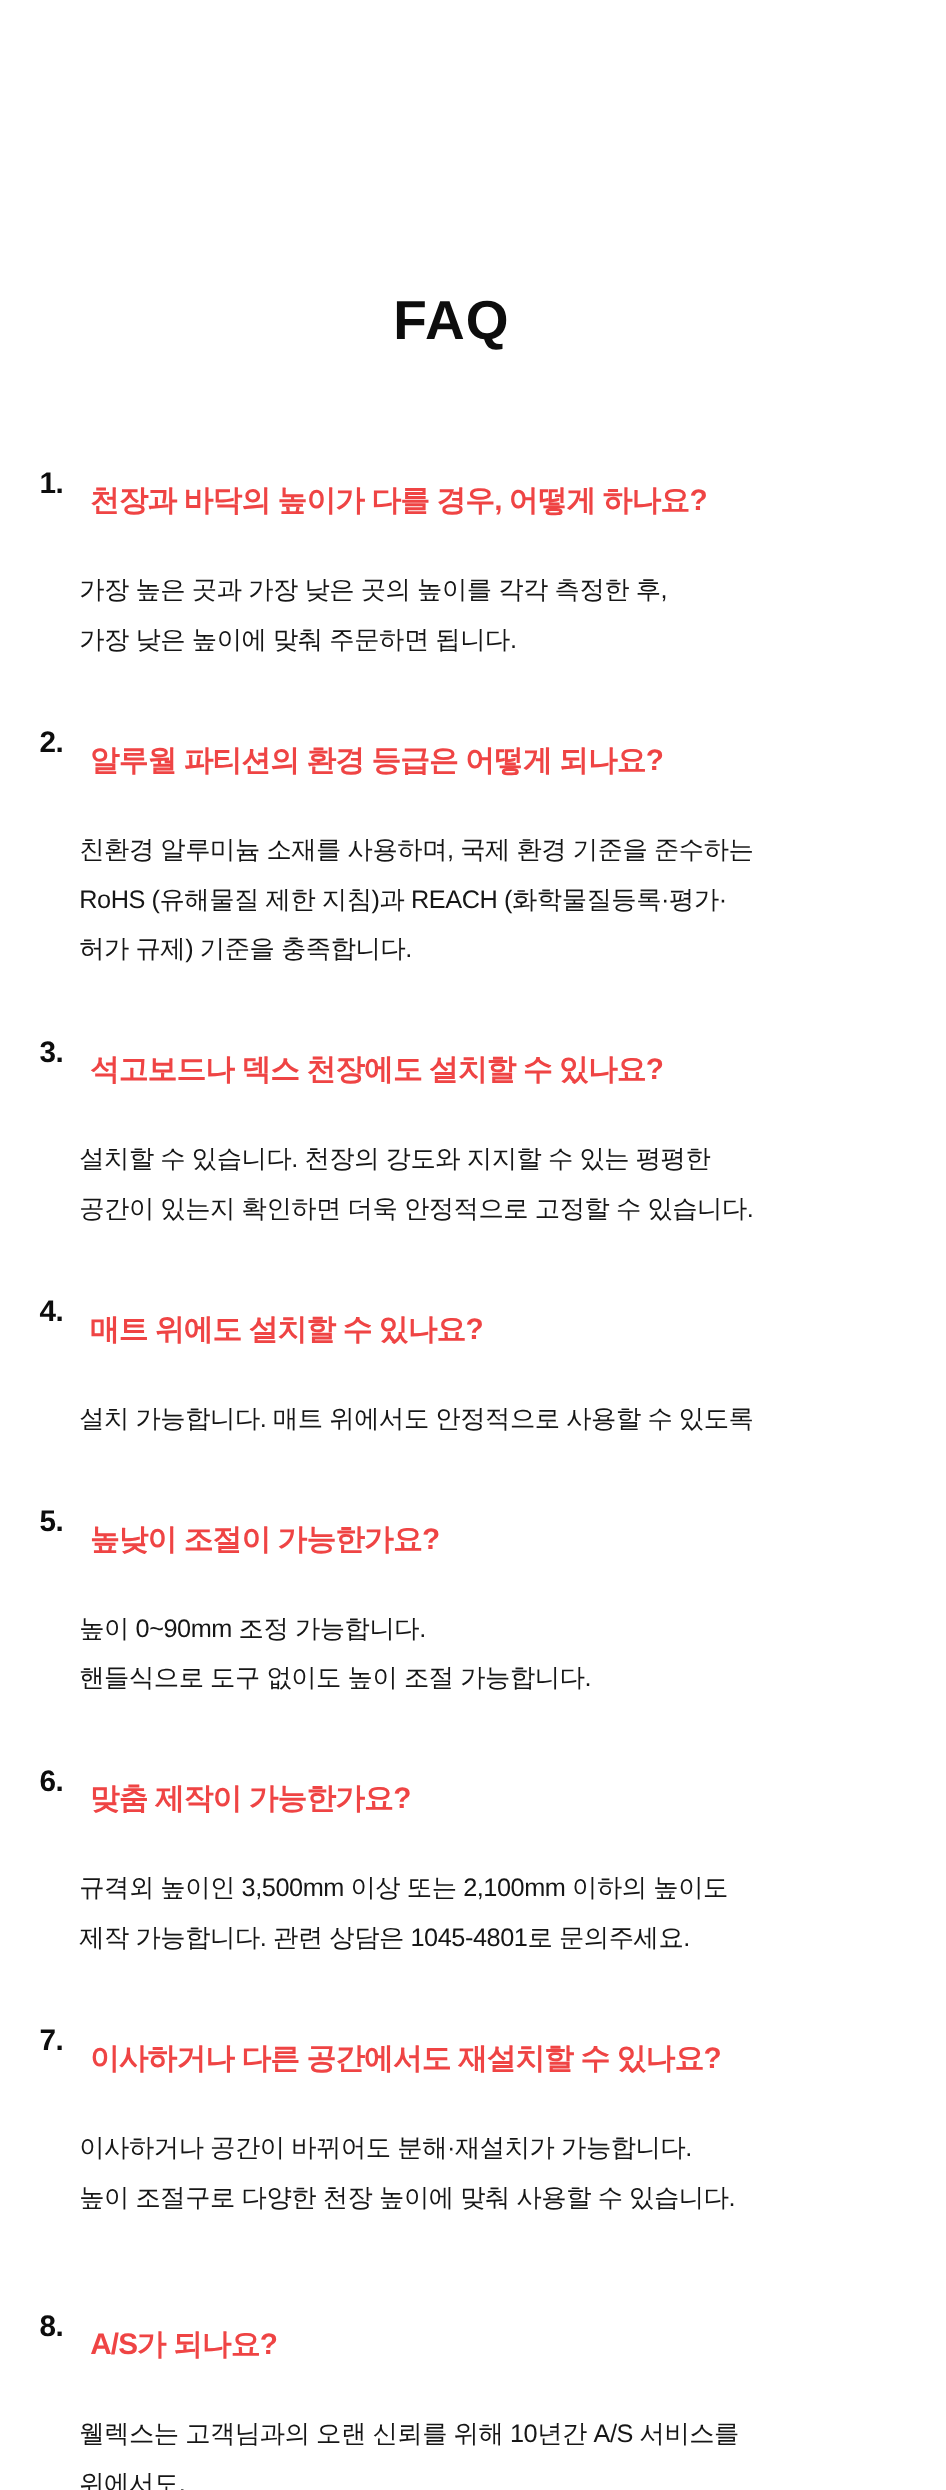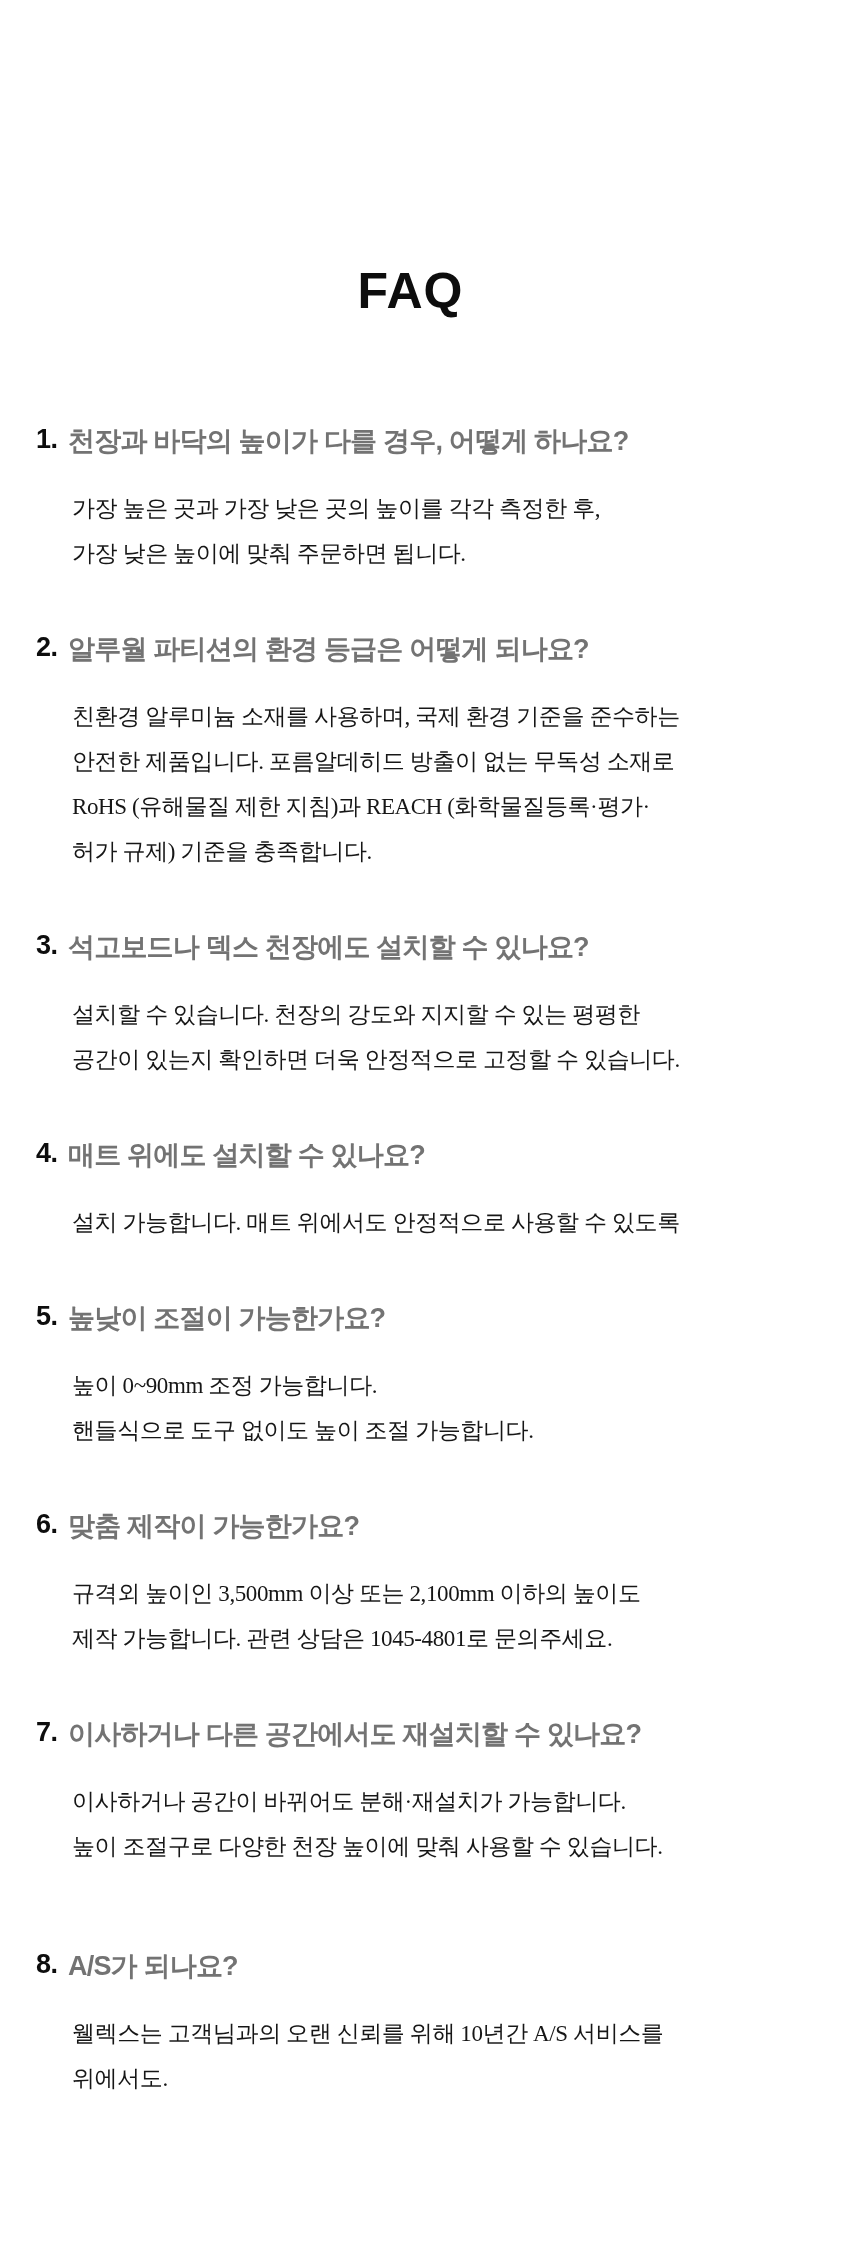--- a/index.html
+++ b/index.html
@@ -43,30 +43,29 @@
   }
   .q-num {
     flex: 0 0 30px;
     font-size: 27px;
     font-weight: 700;
     line-height: 38px;
     letter-spacing: -0.5px;
     color: #0d0d0d;
   }
   .q-text {
-    margin: 2px;
+    margin: 16px;
     font-size: 27px;
     font-weight: 700;
     line-height: 38px;
     letter-spacing: -0.8px;
-    color: #737373;
+    color: #ef4444;
   }
   .answer {
     margin: 24px 0 0 36px;
-    font-family: Liberation Serif, serif;
   }
   .answer p {
     margin: 0;
     font-size: 23px;
     font-weight: 400;
     line-height: 45px;
     letter-spacing: -0.4px;
     white-space: nowrap;
     color: #161616;
   }
@@ -89,21 +88,20 @@
         </div>
   </article>
 
   <article class="faq-item">
     <div class="q-row">
       <span class="q-num">2.</span>
       <h2 class="q-text">알루월 파티션의 환경 등급은 어떻게 되나요?</h2>
     </div>
     <div class="answer">
           <p>친환경 알루미늄 소재를 사용하며, 국제 환경 기준을 준수하는</p>
-          <p>안전한 제품입니다. 포름알데히드 방출이 없는 무독성 소재로</p>
           <p>RoHS (유해물질 제한 지침)과 REACH (화학물질등록·평가·</p>
           <p>허가 규제) 기준을 충족합니다.</p>
         </div>
   </article>
 
   <article class="faq-item">
     <div class="q-row">
       <span class="q-num">3.</span>
       <h2 class="q-text">석고보드나 덱스 천장에도 설치할 수 있나요?</h2>
     </div>

